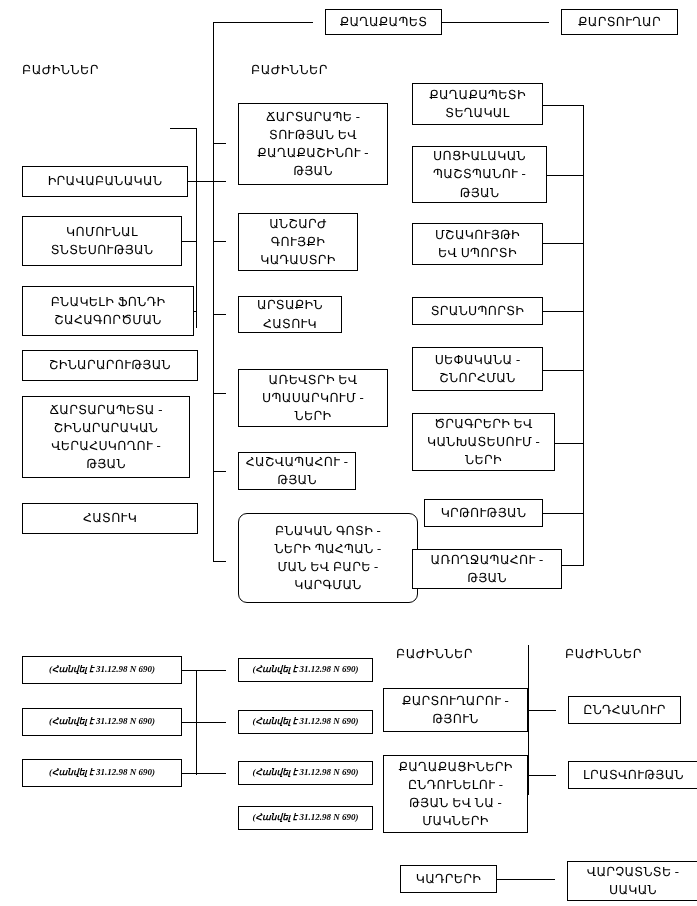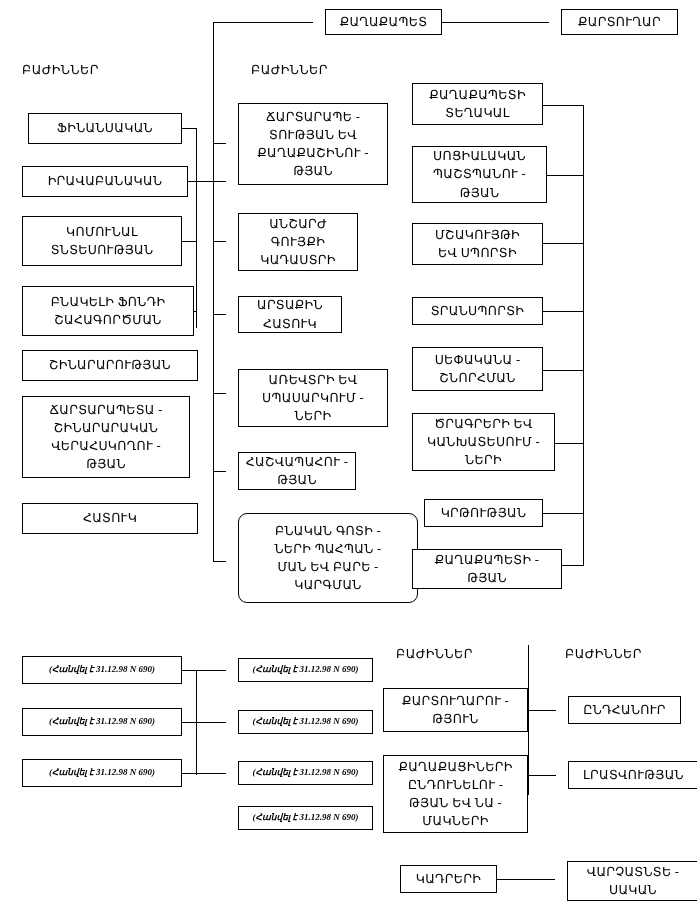--- a/index.html
+++ b/index.html
@@ -115,21 +115,20 @@
   <div class="line h" style="left:485px; top:879px; width:70px;"></div>
 
   <div class="label" style="left:22px; top:62px;">ԲԱԺԻՆՆԵՐ</div>
   <div class="label" style="left:251px; top:62px;">ԲԱԺԻՆՆԵՐ</div>
   <div class="label" style="left:396px; top:646px;">ԲԱԺԻՆՆԵՐ</div>
   <div class="label" style="left:565px; top:646px;">ԲԱԺԻՆՆԵՐ</div>
 
   <div class="box" style="left:313px; top:9px; width:117px; height:26px;">ՔԱՂԱՔԱՊԵՏ</div>
   <div class="box" style="left:549px; top:9px; width:117px; height:26px;">ՔԱՐՏՈՒՂԱՐ</div>
 
-  <div class="box" style="left:16px; top:113px; width:154px; height:31px;">ՖԻՆԱՆՍԱԿԱՆ</div>
   <div class="box" style="left:10px; top:166px; width:166px; height:31px;">ԻՐԱՎԱԲԱՆԱԿԱՆ</div>
   <div class="box" style="left:10px; top:216px; width:160px; height:50px;">ԿՈՄՈՒՆԱԼ
 ՏՆՏԵՍՈՒԹՅԱՆ</div>
   <div class="box" style="left:10px; top:286px; width:172px; height:50px;">ԲՆԱԿԵԼԻ  ՖՈՆԴԻ
 ՇԱՀԱԳՈՐԾՄԱՆ</div>
   <div class="box" style="left:10px; top:350px; width:176px; height:31px;">ՇԻՆԱՐԱՐՈՒԹՅԱՆ</div>
   <div class="box" style="left:10px; top:396px; width:168px; height:82px;">ՃԱՐՏԱՐԱՊԵՏԱ -
 ՇԻՆԱՐԱՐԱԿԱՆ
 ՎԵՐԱՀՍԿՈՂՈՒ -
 ԹՅԱՆ</div>
@@ -161,21 +160,21 @@
 ԹՅԱՆ</div>
   <div class="box" style="left:400px; top:223px; width:131px; height:42px;">ՄՇԱԿՈՒՅԹԻ
 ԵՎ  ՍՊՈՐՏԻ</div>
   <div class="box" style="left:400px; top:297px; width:131px; height:28px;">ՏՐԱՆՍՊՈՐՏԻ</div>
   <div class="box" style="left:400px; top:347px; width:131px; height:44px;">ՍԵՓԱԿԱՆԱ -
 ՇՆՈՐՀՄԱՆ</div>
   <div class="box" style="left:400px; top:413px; width:143px; height:58px;">ԾՐԱԳՐԵՐԻ  ԵՎ
 ԿԱՆԽԱՏԵՍՈՒՄ -
 ՆԵՐԻ</div>
   <div class="box" style="left:412px; top:499px; width:119px; height:28px;">ԿՐԹՈՒԹՅԱՆ</div>
-  <div class="box" style="left:400px; top:549px; width:150px; height:40px;">ՔԱՂԱՔԱՊԵՏԻ -
+  <div class="box" style="left:400px; top:549px; width:150px; height:40px;">ԱՌՈՂՋԱՊԱՀՈՒ -
 ԹՅԱՆ</div>
 
   <div class="box note" style="left:10px; top:656px; width:160px; height:28px;">(Հանվել է 31.12.98 N 690)</div>
   <div class="box note" style="left:10px; top:708px; width:160px; height:28px;">(Հանվել է 31.12.98 N 690)</div>
   <div class="box note" style="left:10px; top:759px; width:160px; height:28px;">(Հանվել է 31.12.98 N 690)</div>
 
   <div class="box note" style="left:226px; top:658px; width:135px; height:24px;">(Հանվել է 31.12.98 N 690)</div>
   <div class="box note" style="left:226px; top:710px; width:135px; height:24px;">(Հանվել է 31.12.98 N 690)</div>
   <div class="box note" style="left:226px; top:761px; width:135px; height:24px;">(Հանվել է 31.12.98 N 690)</div>
   <div class="box note" style="left:226px; top:806px; width:135px; height:24px;">(Հանվել է 31.12.98 N 690)</div>

